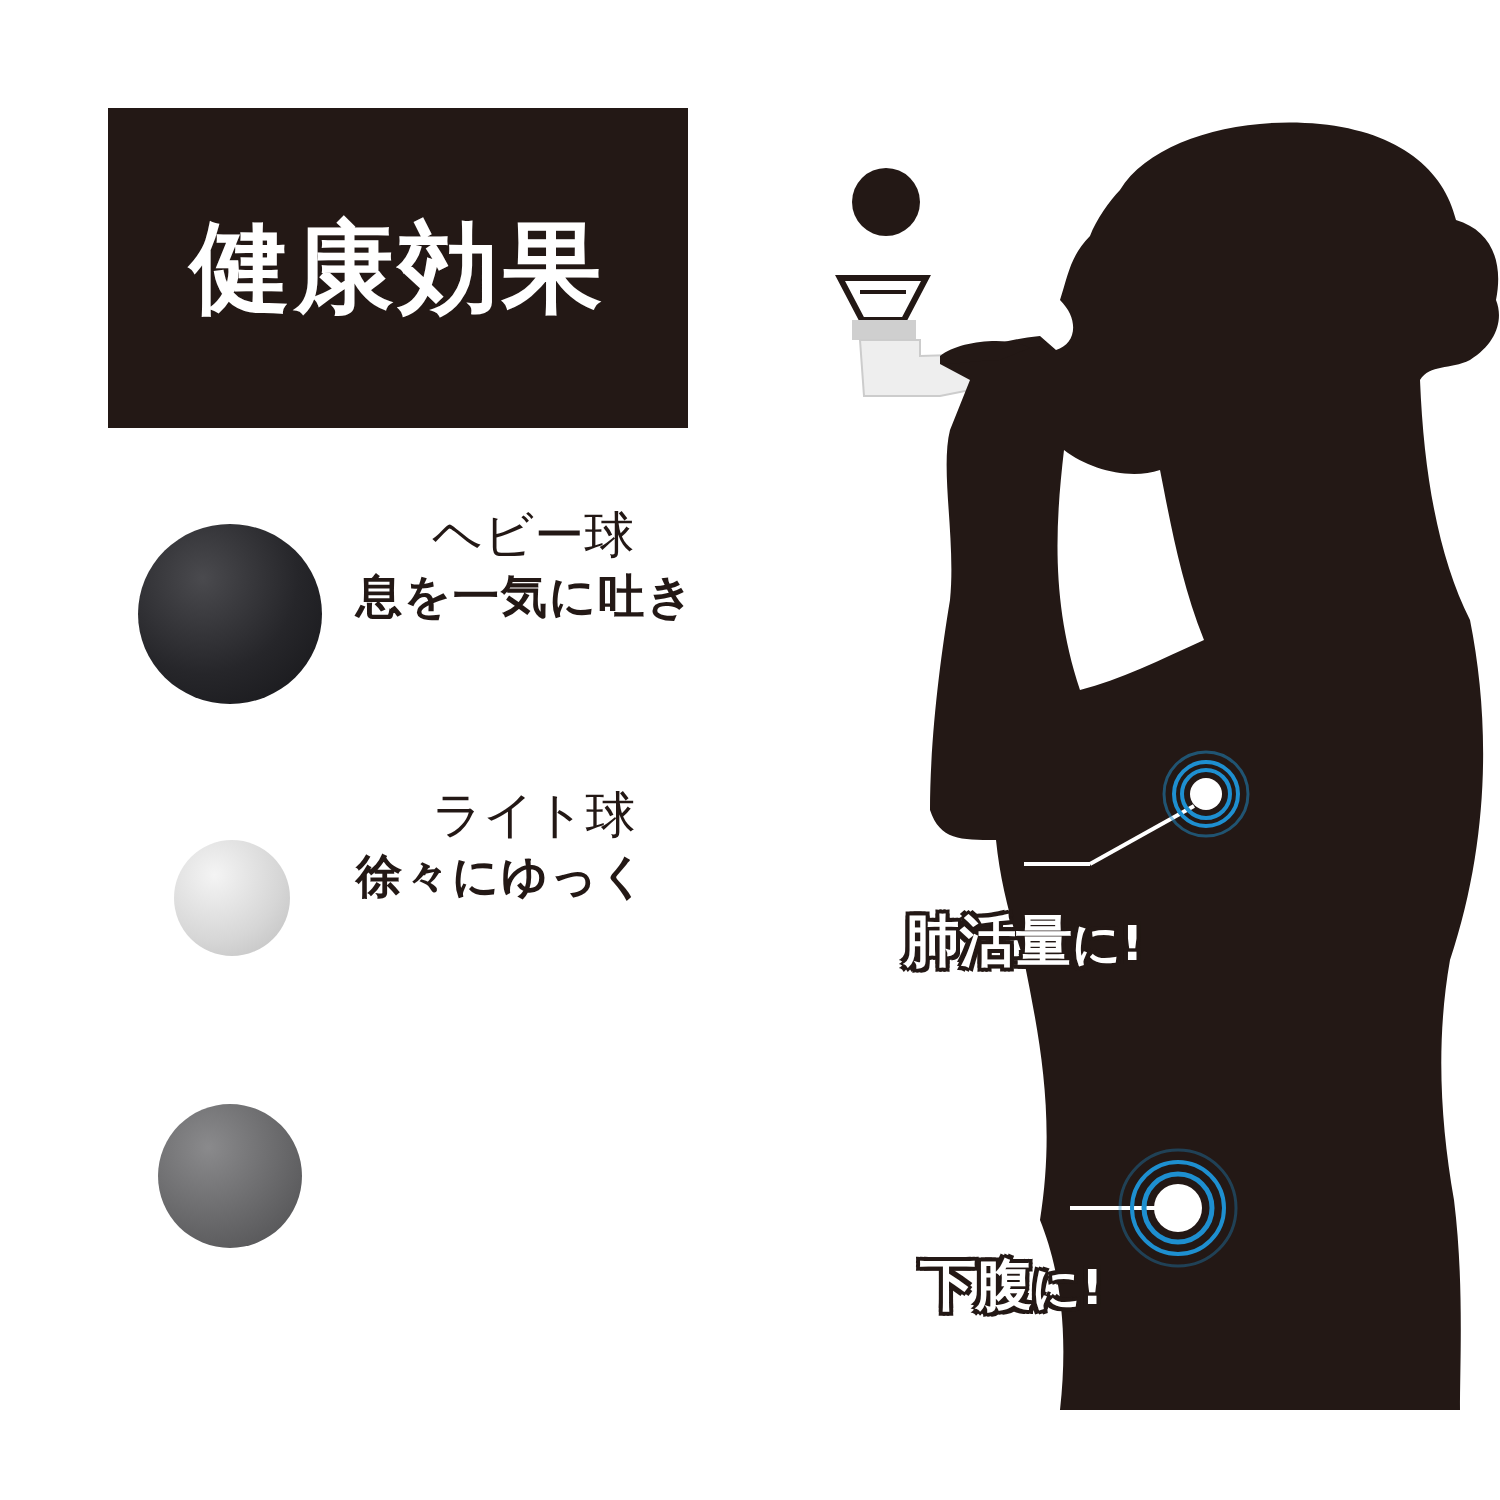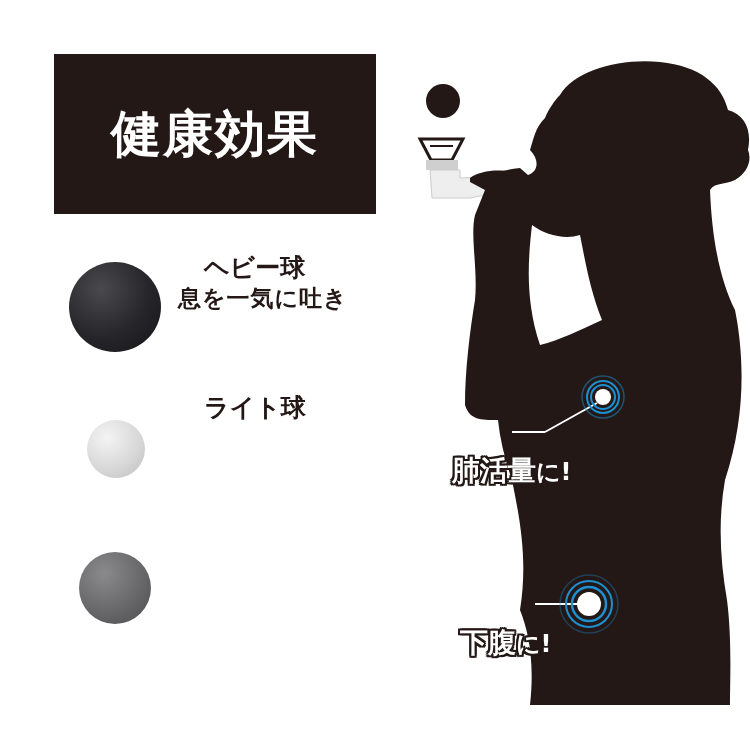--- a/index.html
+++ b/index.html
@@ -1,41 +1,41 @@
 <!DOCTYPE html>
 <html><head>
   <meta charset="utf-8">
   <style>
     html, body { margin: 0; padding: 0; }
     body {
       width: 750px; height: 750px; background: #ffffff; position: relative; overflow: hidden;
       font-family: "DejaVu Sans", sans-serif; color: #231815;
     }
     .title-box {
-      position: absolute; left: 54px; top: 54px; width: 322px; height: 160px;
+      position: absolute; left: 54px; top: 54px; width: 290px; height: 160px;
       background: #231815; display: flex; align-items: center; justify-content: center;
     }
     .title-box span {
       color: #ffffff; font-size: 50px; font-weight: bold; letter-spacing: 2px;
     }
     .ball { position: absolute; border-radius: 50%; }
     .ball.heavy {
       left: 69px; top: 262px; width: 92px; height: 90px;
       background: radial-gradient(circle at 35% 30%, #4a4a4e 0%, #26262a 55%, #151518 100%);
     }
     .ball.light {
       left: 87px; top: 420px; width: 58px; height: 58px;
       background: radial-gradient(circle at 35% 30%, #f4f4f4 0%, #d6d6d6 60%, #bdbdbd 100%);
     }
     .ball.middle {
       left: 79px; top: 552px; width: 72px; height: 72px;
       background: radial-gradient(circle at 35% 30%, #8a8a8c 0%, #656567 60%, #4d4d4f 100%);
     }
     .desc { position: absolute; left: 178px; }
-    .desc .name { font-size: 25px; font-weight: bold; margin-left: 26px; line-height: 32px; }
+    .desc .name { font-size: 25px; font-weight: normal; margin-left: 38px; line-height: 32px; }
     .desc .line { font-size: 23px; font-weight: bold; line-height: 30px; letter-spacing: 1px; font-family: Liberation Serif, serif; }
     .desc.heavy { top: 252px; }
     .desc.light { top: 392px; }
     .desc.middle { top: 530px; }
 
     .figure { position: absolute; left: 410px; top: 40px; width: 340px; height: 670px; }
     .label {
       position: absolute; color: #ffffff; font-weight: bold;
       text-shadow: -2px -2px 0 #231815, 2px -2px 0 #231815, -2px 2px 0 #231815, 2px 2px 0 #231815, 0 2px 0 #231815, 0 -2px 0 #231815, 2px 0 0 #231815, -2px 0 0 #231815;
       white-space: nowrap;
@@ -54,20 +54,21 @@
 
 <div class="ball heavy"></div>
 <div class="desc heavy">
   <div class="name">ヘビー球</div>
   <div class="line">息を一気に吐き</div>
 </div>
 
 <div class="ball light"></div>
 <div class="desc light">
   <div class="name">ライト球</div>
+  <div class="line">徐々にゆっく</div>
 </div>
 
 <div class="ball middle"></div>
 <div class="desc middle">
 </div>
 
 <svg class="figure" viewBox="410 40 340 670" width="340" height="670">
 
   <circle cx="443" cy="101" r="17" fill="#231815"></circle>
 

